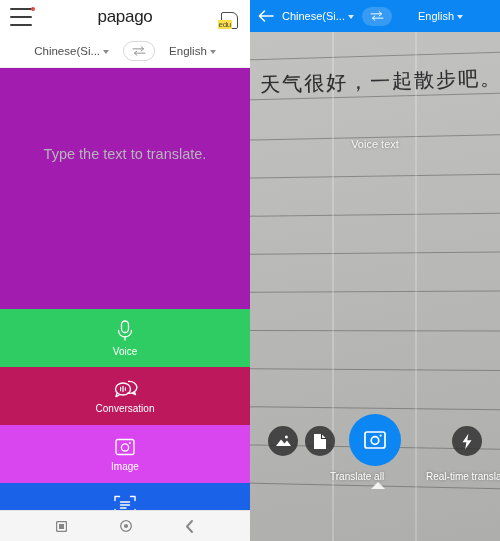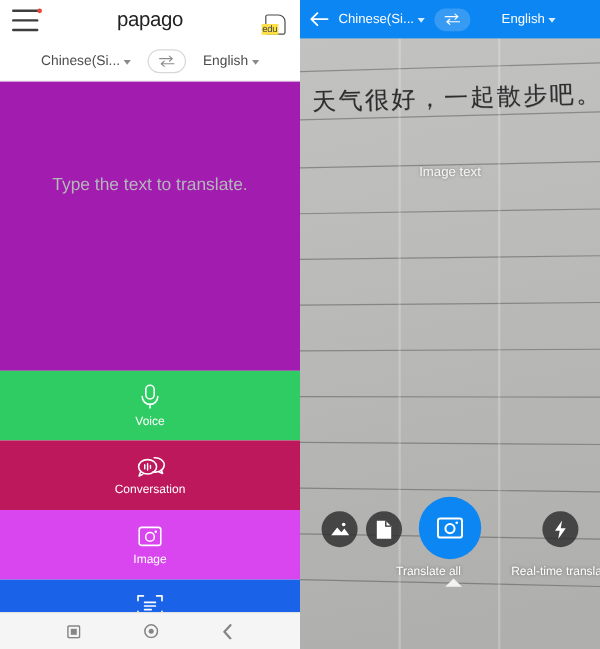--- a/index.html
+++ b/index.html
@@ -352,21 +352,21 @@
         </svg>
       </div>
       <div class="rh-lang" style="margin-left:18px;">
         <span>English</span>
         <i class="caret-w"></i>
       </div>
     </div>
 
     <div class="handwriting">天气很好，一起散步吧。</div>
 
-    <div class="align-hint">Image text</div>
+    <div class="align-hint">Voice text</div>
 
     <div class="cam-controls">
       <div class="circ circ-dark c-gallery">
         <svg width="17" height="14" viewBox="0 0 17 14">
           <path d="M1 12 L6 5.5 L9.5 9.5 L12 6.5 L16 12 Z" fill="#fff"></path>
           <circle cx="11.4" cy="3.1" r="1.5" fill="#fff"></circle>
         </svg>
       </div>
       <div class="circ circ-dark c-doc">
         <svg width="14" height="17" viewBox="0 0 14 17">

